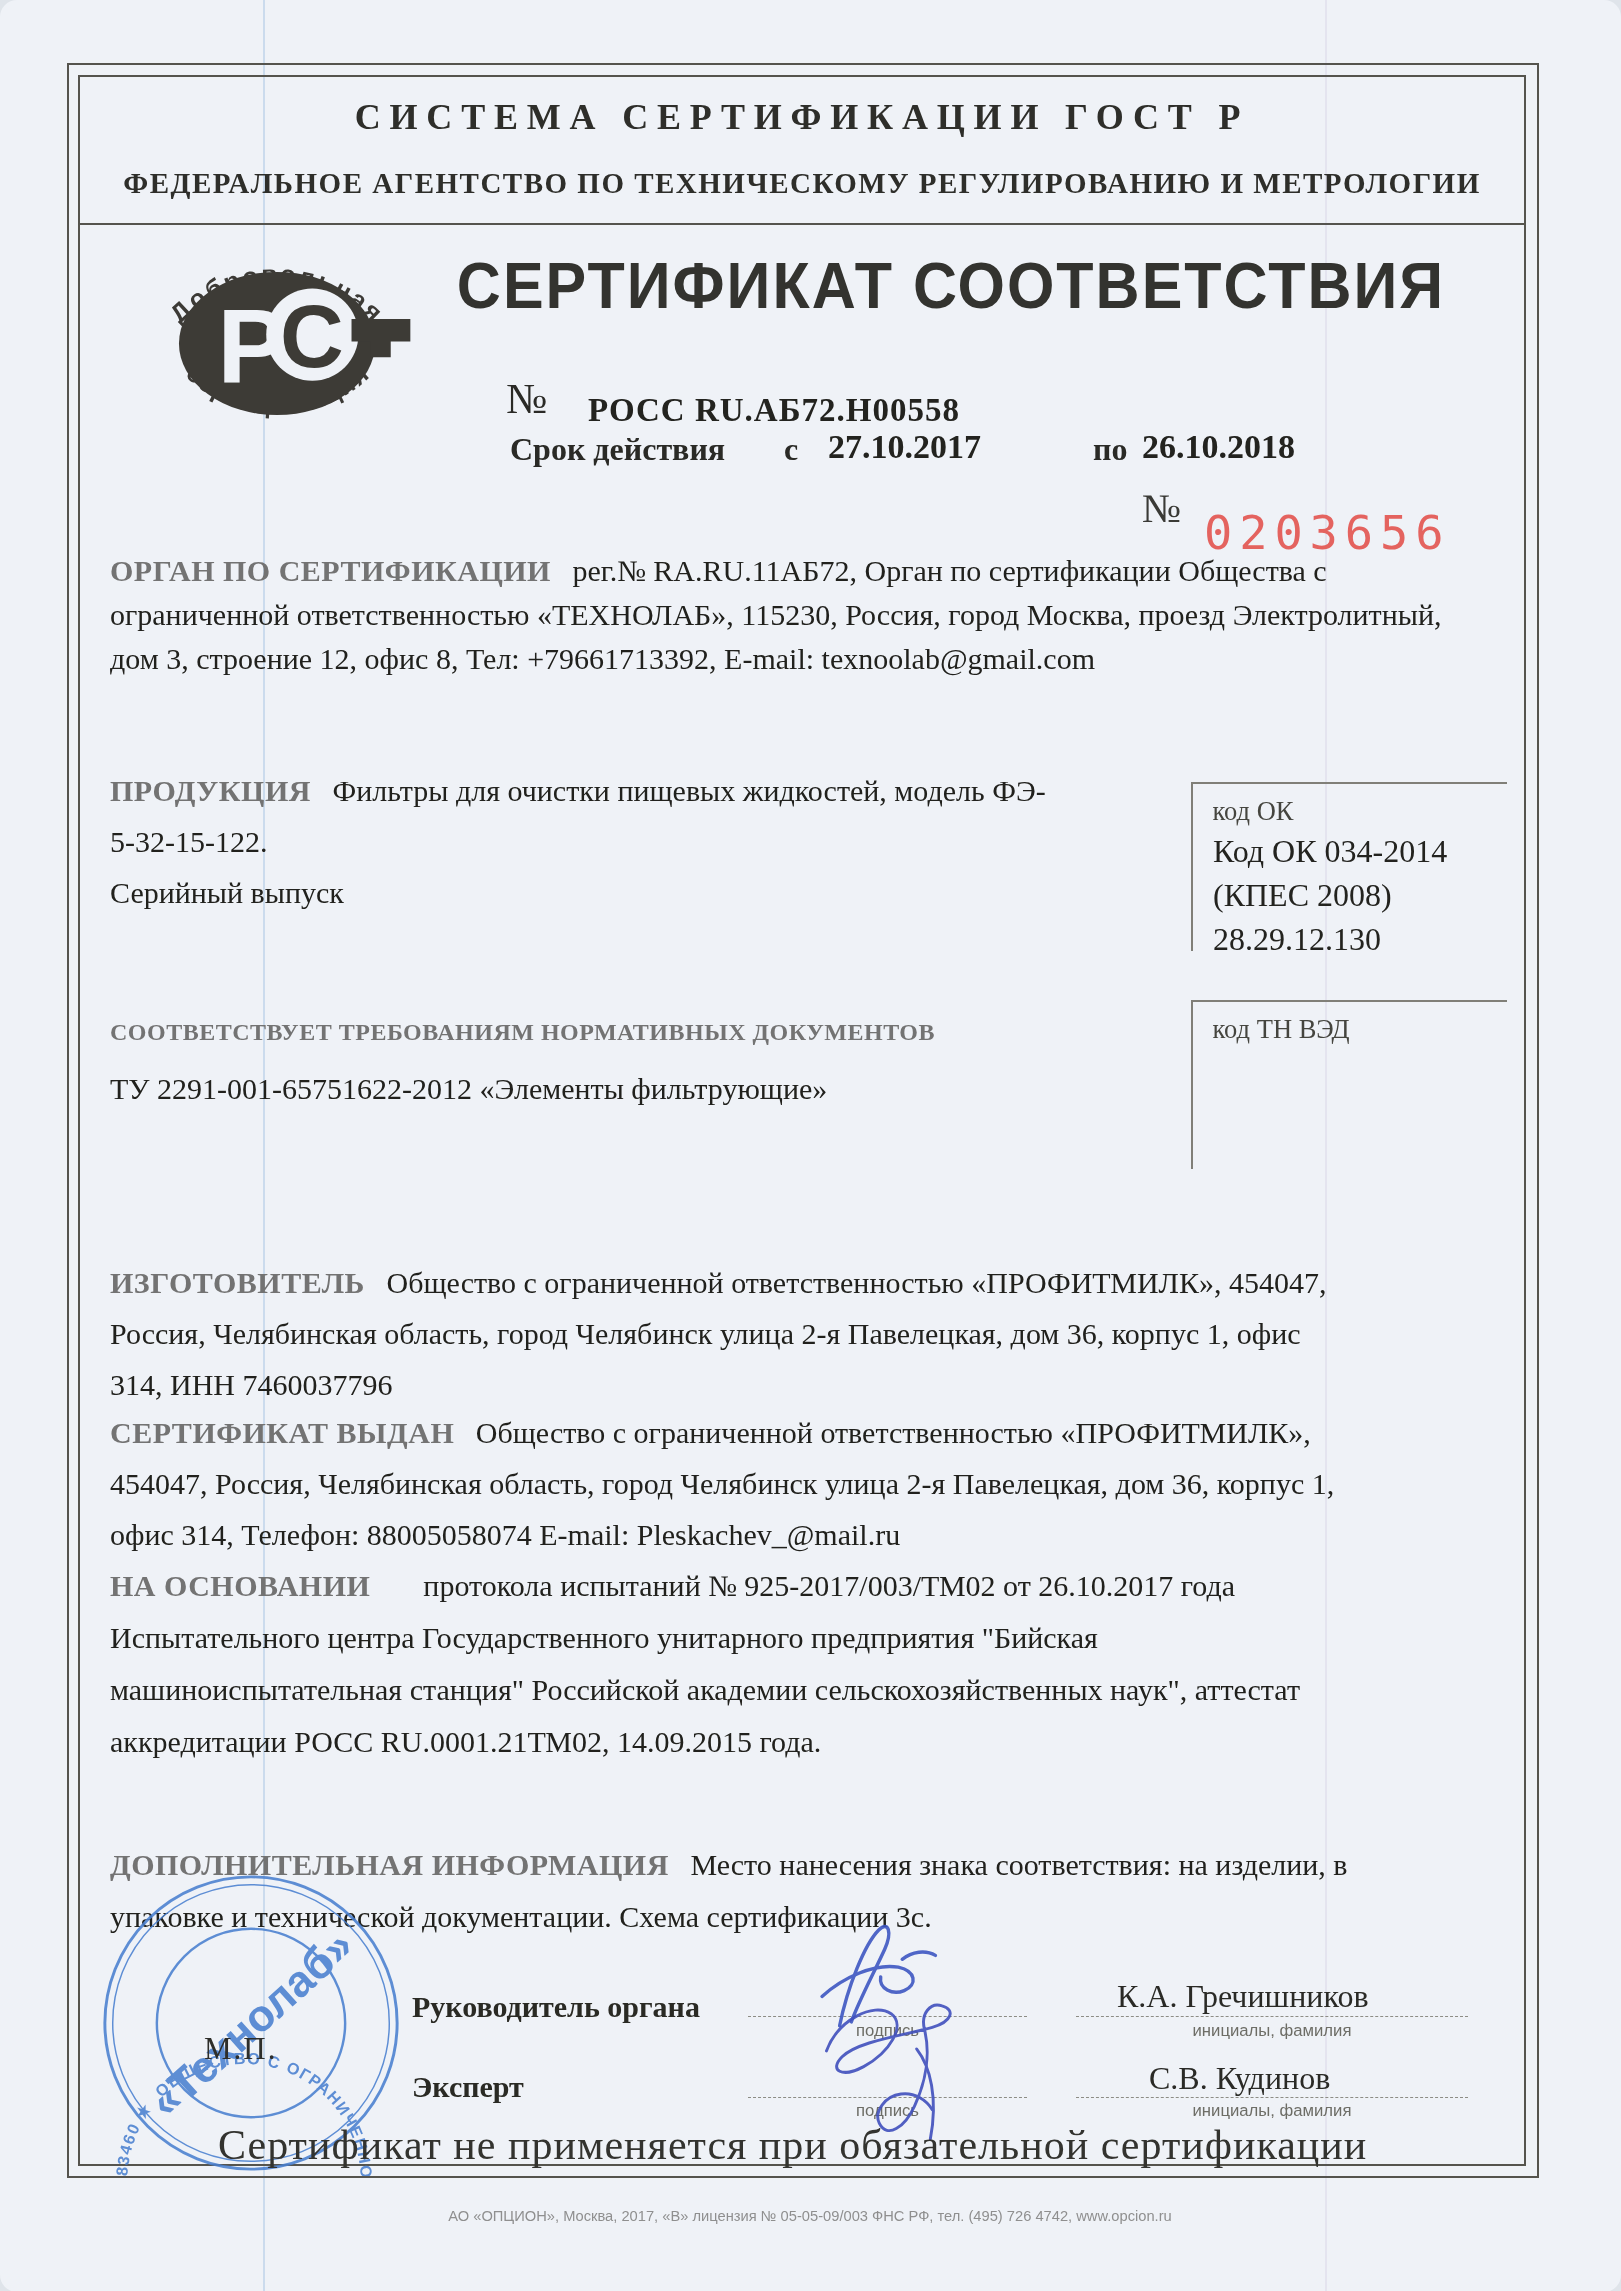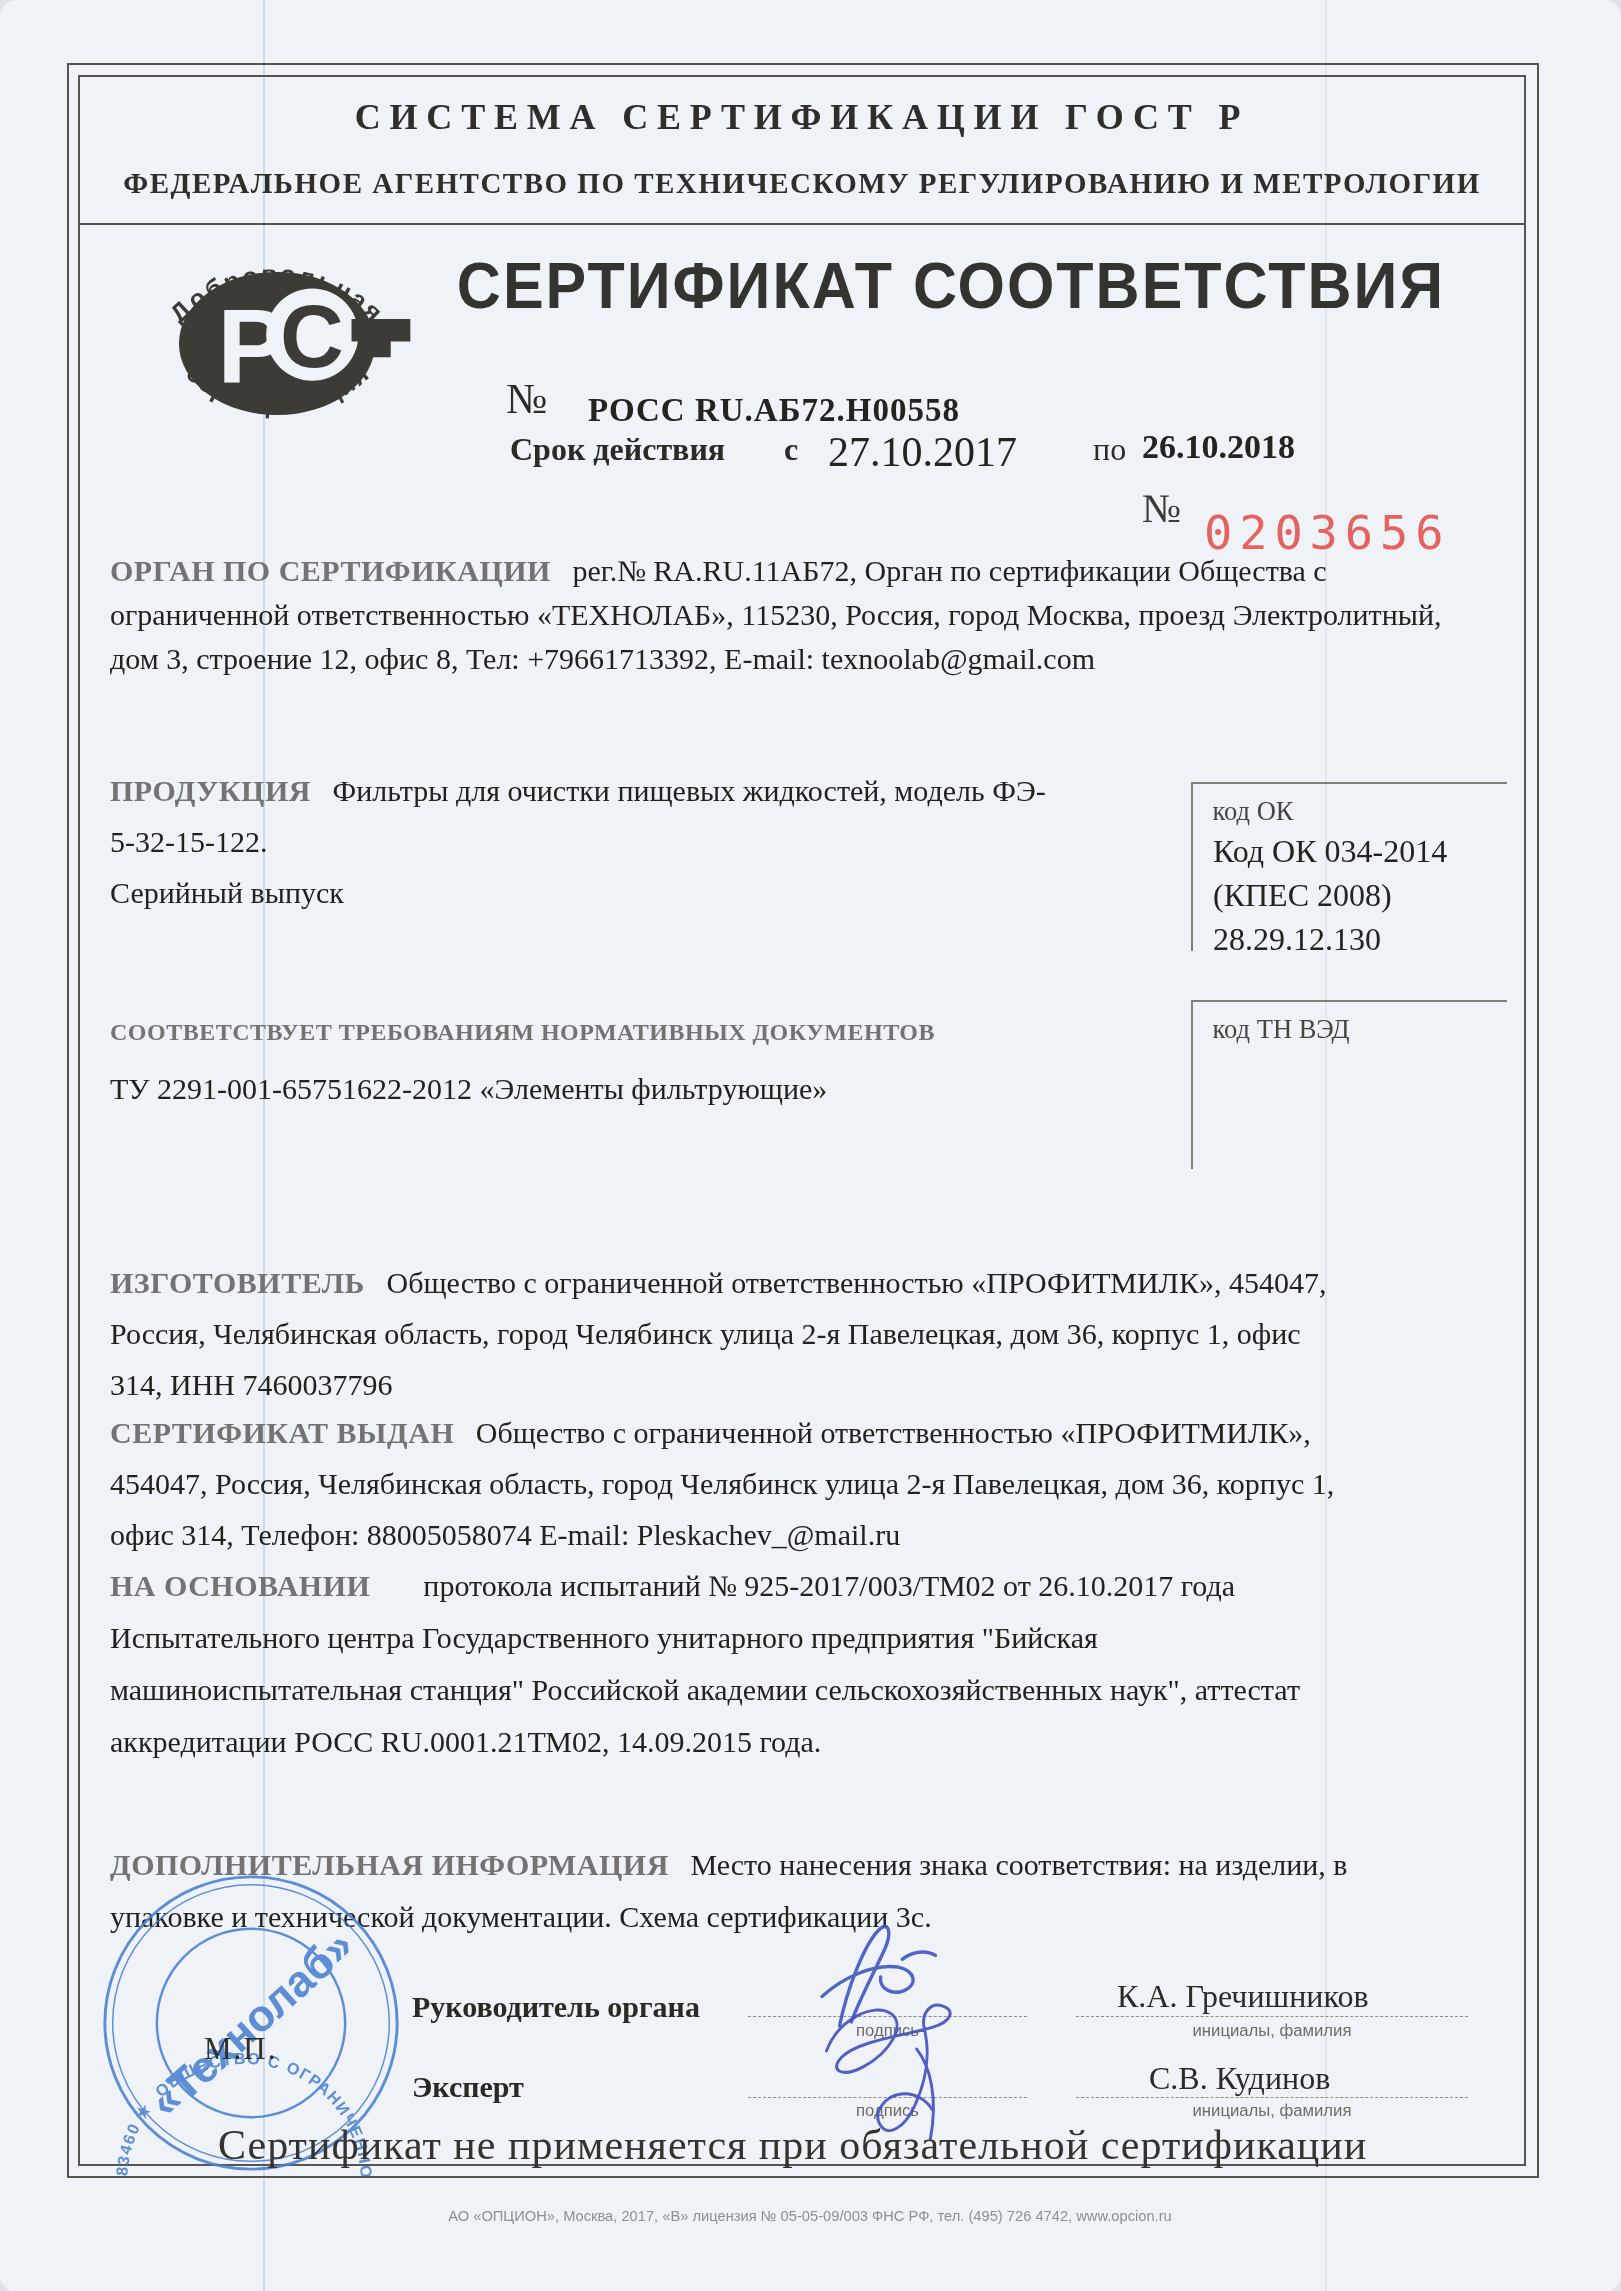--- a/index.html
+++ b/index.html
@@ -25,22 +25,22 @@
     font-size:29px;font-weight:bold;letter-spacing:1.5px;color:#2e2e2a;}
   
   .doc-title{left:412px;top:249px;width:1078px;text-align:center;
     font-family:"Liberation Sans",sans-serif;font-weight:bold;font-size:61px;
     letter-spacing:2px;color:#33332f;transform:scale(1,1.06);transform-origin:center top;}
   
   .no-label{left:506px;top:374px;font-size:43px;color:#2a2a26;}
   .no-value{left:588px;top:392px;font-size:33px;font-weight:bold;letter-spacing:1px;color:#23231f;}
   .srok-label{left:510px;top:431px;font-size:32px;font-weight:bold;color:#2a2a26;}
   .s-label{left:784px;top:431px;font-size:32px;font-weight:bold;color:#2a2a26;}
-  .date-from{left:828px;top:428px;font-size:42px;font-weight:normal;color:#23231f;}
-  .po-label{left:1093px;top:431px;font-size:32px;font-weight:normal;color:#2a2a26;}
+  .date-from{left:828px;top:428px;font-size:34px;font-weight:bold;color:#23231f;}
+  .po-label{left:1093px;top:431px;font-size:32px;font-weight:bold;color:#2a2a26;}
   .date-to{left:1142px;top:428px;font-size:34px;font-weight:bold;color:#23231f;}
   .blank-no-label{left:1142px;top:484px;font-size:41px;color:#3a3a36;}
   .blank-no{left:1204px;top:482px;font-family:"DejaVu Sans Mono",monospace;
     font-size:47px;letter-spacing:6.9px;margin-top:23px;}
   
   .sec{line-height:45px;font-size:30px;color:#21211d;}
   .sec .slabel{font-weight:bold;font-size:30px;letter-spacing:0.5px;margin-right:21.6px;color:#737373;}
   .sec .bl{display:block;}
   .sec.stack .slabel{display:block;margin-bottom:6.9px;}
   

